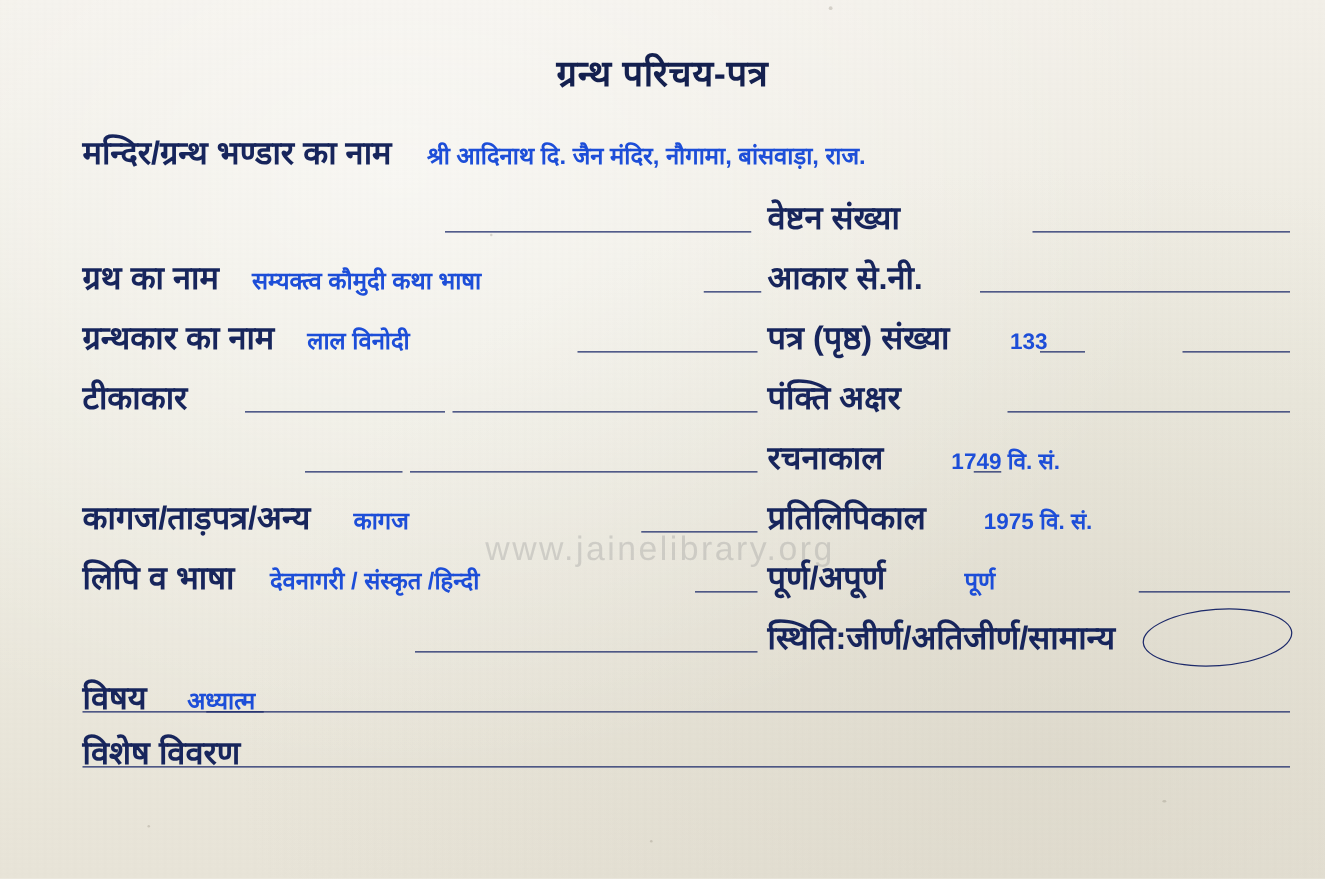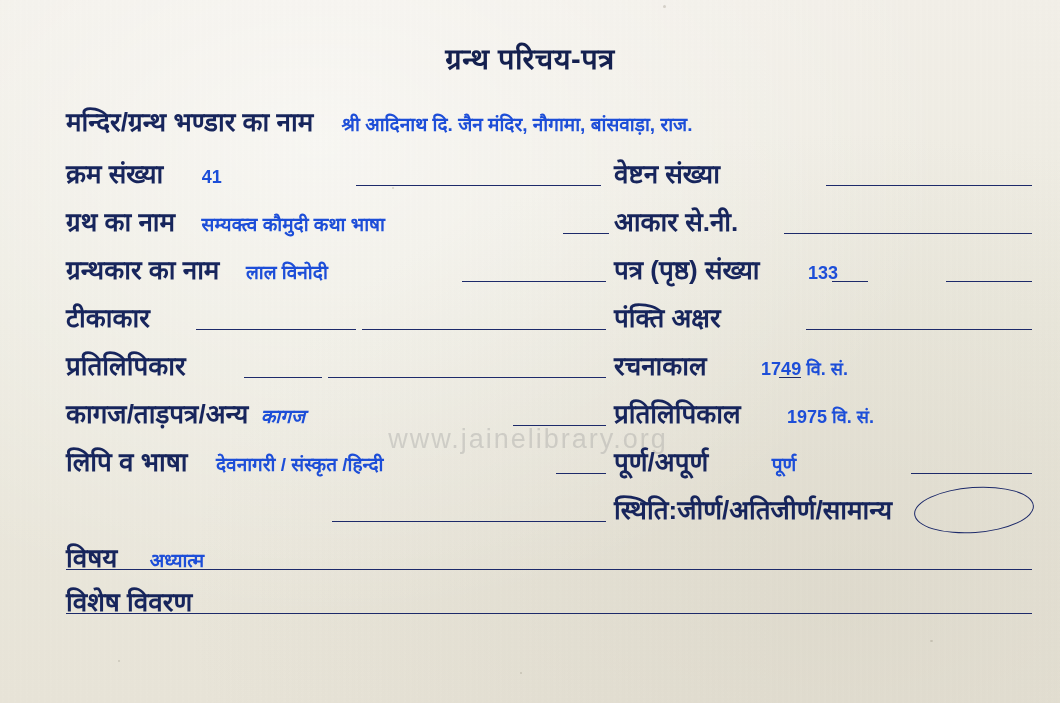--- a/index.html
+++ b/index.html
@@ -144,24 +144,20 @@
 <div class="sheet">
 
   <div class="title">ग्रन्थ परिचय-पत्र</div>
 
   <div class="temple-row">
     <span class="lbl">मन्दिर/ग्रन्थ भण्डार का नाम</span>
     <span class="val">श्री आदिनाथ दि. जैन मंदिर, नौगामा, बांसवाड़ा, राज.</span>
   </div>
 
   <div class="row" style="top:155px;">
-    <div class="cell left">
-      <span class="lbl">क्रम संख्या</span>
-      <span class="val num" style="margin-left:26px;">41</span>
-    </div>
     <div class="rule thin" style="left:290px; width:245px;"></div>
     <div class="cell right">
       <span class="lbl">वेष्टन संख्या</span>
     </div>
     <div class="rule" style="left:760px; width:206px;"></div>
   </div>
 
   <div class="row" style="top:203px;">
     <div class="cell left">
       <span class="lbl">ग्रथ का नाम</span>
@@ -194,36 +190,33 @@
     </div>
     <div class="rule thin" style="left:130px; width:160px;"></div>
     <div class="rule" style="left:296px; width:244px;"></div>
     <div class="cell right">
       <span class="lbl">पंक्ति अक्षर</span>
     </div>
     <div class="rule" style="left:740px; width:226px;"></div>
   </div>
 
   <div class="row" style="top:347px;">
-    <div class="cell left">
-      <span class="lbl">प्रतिलिपिकार</span>
-    </div>
     <div class="rule thin" style="left:178px; width:78px;"></div>
     <div class="rule" style="left:262px; width:278px;"></div>
     <div class="cell right">
       <span class="lbl">रचनाकाल</span>
       <span class="val num" style="margin-left:42px;">1749 वि. सं.</span>
     </div>
     <div class="rule" style="left:713px; width:22px;"></div>
   </div>
 
   <div class="row" style="top:395px;">
     <div class="cell left">
       <span class="lbl">कागज/ताड़पत्र/अन्य</span>
-      <span class="val" style="font-style:italic;">कागज</span>
+      <span class="val" style="margin-left:22px;">कागज</span>
     </div>
     <div class="rule" style="left:447px; width:93px;"></div>
     <div class="cell right">
       <span class="lbl">प्रतिलिपिकाल</span>
       <span class="val num" style="margin-left:34px;">1975 वि. सं.</span>
     </div>
   </div>
 
   <div class="row" style="top:443px;text-align:right;">
     <div class="cell left">

